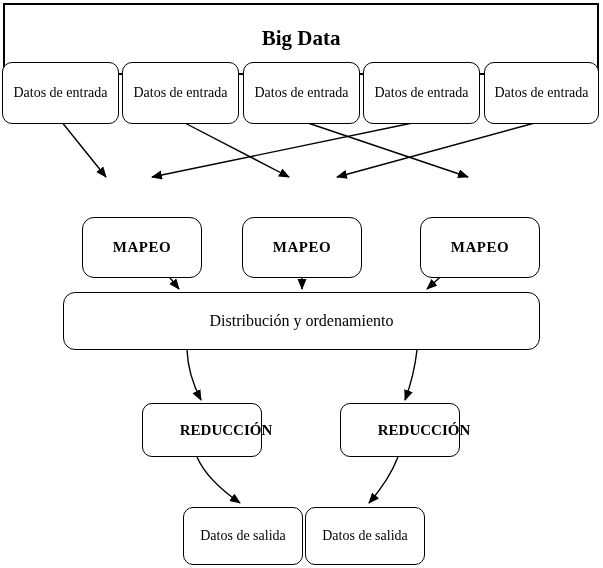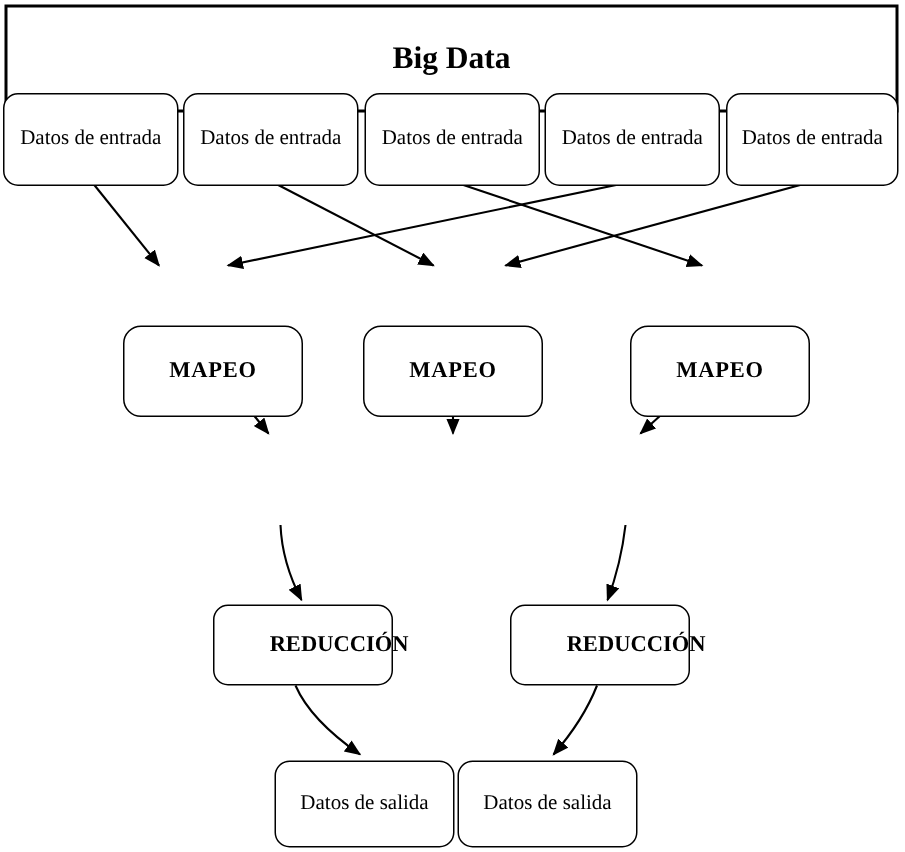--- a/index.html
+++ b/index.html
@@ -144,20 +144,23 @@
   <div class="node mapeo-box mapeo-1">
     <span>MAPEO</span>
   </div>
   <div class="node mapeo-box mapeo-2">
     <span>MAPEO</span>
   </div>
   <div class="node mapeo-box mapeo-3">
     <span>MAPEO</span>
   </div>
 
+  <div class="node dist-box">
+    <span>Distribución y ordenamiento</span>
+  </div>
 
   <div class="node red-box red-1">
     <span>REDUCCIÓN</span>
   </div>
   <div class="node red-box red-2">
     <span>REDUCCIÓN</span>
   </div>
 
   <div class="node out-box out-1">
     <span>Datos de salida</span>

